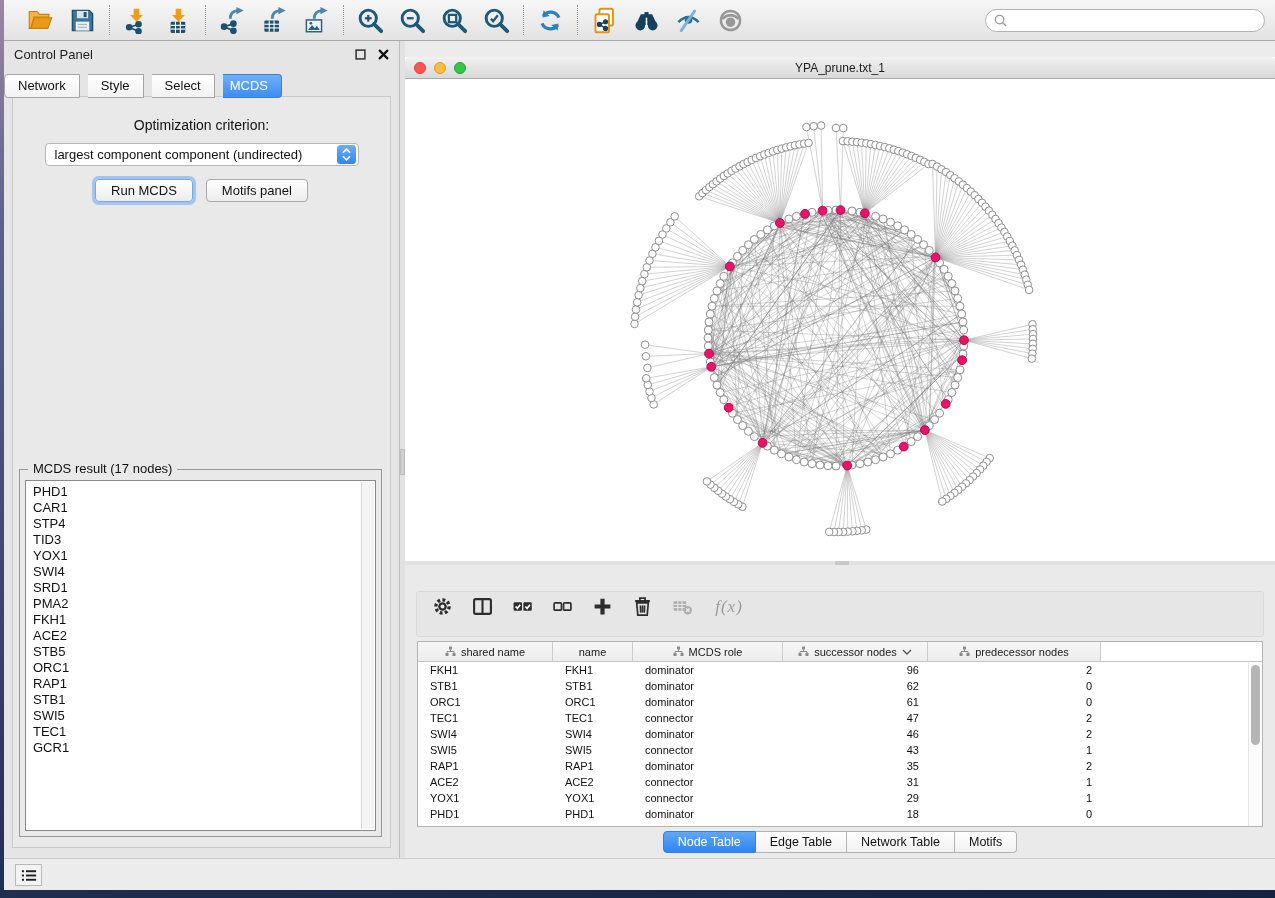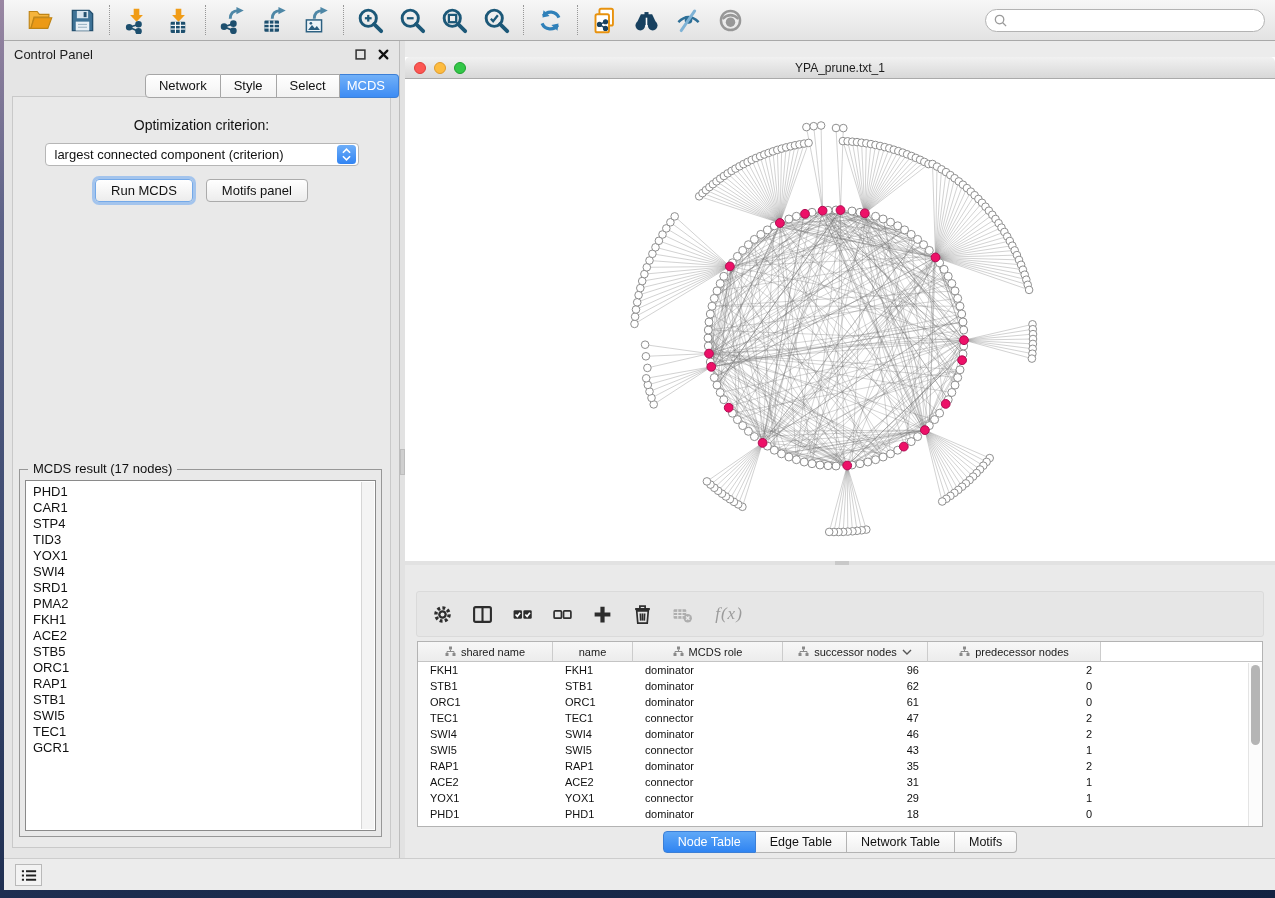--- a/index.html
+++ b/index.html
@@ -24,21 +24,21 @@
 
   
   .control-panel { position:absolute; left:0; top:41px; width:396px; height:817px;
                    background:#e5e5e5; border-right:1px solid #bdbdbd; }
   .panel-header { height:26px; display:flex; align-items:center; padding:0 10px; }
   .panel-title { font-size:13px; color:#1d1d1d; }
   .win-btns { margin-left:auto; display:flex; gap:12px; align-items:center; }
   .win-btn { width:11px; height:11px; display:inline-flex; cursor:pointer; }
   .win-btn svg { width:100%; height:100%; }
 
-  .cp-tabs { position:absolute; left:0; top:33px; width:100%; display:flex; justify-content:flex-end; z-index:2; }
+  .cp-tabs { position:absolute; left:0; top:33px; width:100%; display:flex; justify-content:flex-start; z-index:2;gap:8px; }
   .cp-tab { font-size:13px; padding:3px 13px 4px; background:linear-gradient(#ffffff,#f2f2f2);
             border:1px solid #a6a6a6; border-left:none; color:#111; cursor:pointer; }
   .cp-tab:first-child { border-left:1px solid #a6a6a6; border-radius:4px 0 0 4px; }
   .cp-tab:last-child { border-radius:0 4px 4px 0;padding-left:7px; }
   .cp-tab.selected { background:linear-gradient(#71b0f8,#3d8cf4); color:#fff; border-color:#3c7fd6; }
 
   .cp-content { position:absolute; left:8px; right:8px; top:55px; bottom:10px;
                 background:#e9e9e9; border:1px solid #c9c9c9; }
   .criterion-label { margin-top:20px; text-align:center; font-size:14px; color:#111; }
   .criterion-select { margin:10px auto 0; width:314px; height:23px; background:#fff;
@@ -80,21 +80,21 @@
   .light.yellow { background:#fdbc40; border:1px solid #de9b2d; }
   .light.green { background:#33c748; border:1px solid #1ea02f; }
   .nw-title { position:absolute; left:0; right:0; text-align:center; font-size:12px; color:#1c1c1c; }
   .nw-canvas { position:absolute; left:0; top:22px; width:870px; height:498px; background:#fff; }
   .nw-canvas svg { width:100%; height:100%; display:block; }
 
   
   .table-panel { position:absolute; left:401px; top:565px; width:870px; height:293px; background:#eaeaea; }
   .tp-header { height:24px; display:flex; align-items:center; padding:0 12px; }
   .tp-toolbar { position:absolute; left:11px; right:11px; top:26px; height:46px; background:#e6e6e6;
-                border:1px solid #dadada; border-radius:3px; display:flex; align-items:center; gap:19px; padding:4px 15px; }
+                border:1px solid #dadada; border-radius:3px; display:flex; align-items:flex-start; gap:19px; padding:4px 15px; }
   .ti { width:21px; height:21px; display:inline-flex; align-items:center; justify-content:center; cursor:pointer; }
   .ti svg { width:100%; height:100%; }
   .ti.disabled { cursor:default; }
   .fx { font:italic 17px "Liberation Serif", serif; color:#9b9b9b; letter-spacing:1px; }
 
   .tp-table { position:absolute; left:12px; right:12px; top:76px; bottom:31px; background:#fff;
               border:1px solid #b3b3b3; overflow:hidden; }
   .thead { display:flex; height:20px; }
   .th { background:linear-gradient(#f7f7f7,#ececec); border-right:1px solid #cccccc; border-bottom:1px solid #c4c4c4;
         display:flex; align-items:center; justify-content:center; gap:5px; font-size:11px; color:#1a1a1a; cursor:pointer; }
@@ -336,21 +336,21 @@
     </div>
     <div class="cp-tabs" id="cp-tabs">
           <span class="cp-tab">Network</span>
           <span class="cp-tab">Style</span>
           <span class="cp-tab">Select</span>
           <span class="cp-tab selected">MCDS</span>
         </div>
     <div class="cp-content">
       <div class="criterion-label">Optimization criterion:</div>
       <div class="criterion-select">
-        <span class="sel-text">largest connected component (criterion)</span>
+        <span class="sel-text">largest component component (undirected)</span>
         <span class="sel-stepper">
           <svg viewBox="0 0 10 6">
                 <path d="M1 5 L5 1 L9 5" fill="none" stroke="#fff" stroke-width="1.7"></path>
               </svg>
           <svg viewBox="0 0 10 6">
                 <path d="M1 1 L5 5 L9 1" fill="none" stroke="#fff" stroke-width="1.7"></path>
               </svg>
         </span>
       </div>
       <div class="btn-row">

